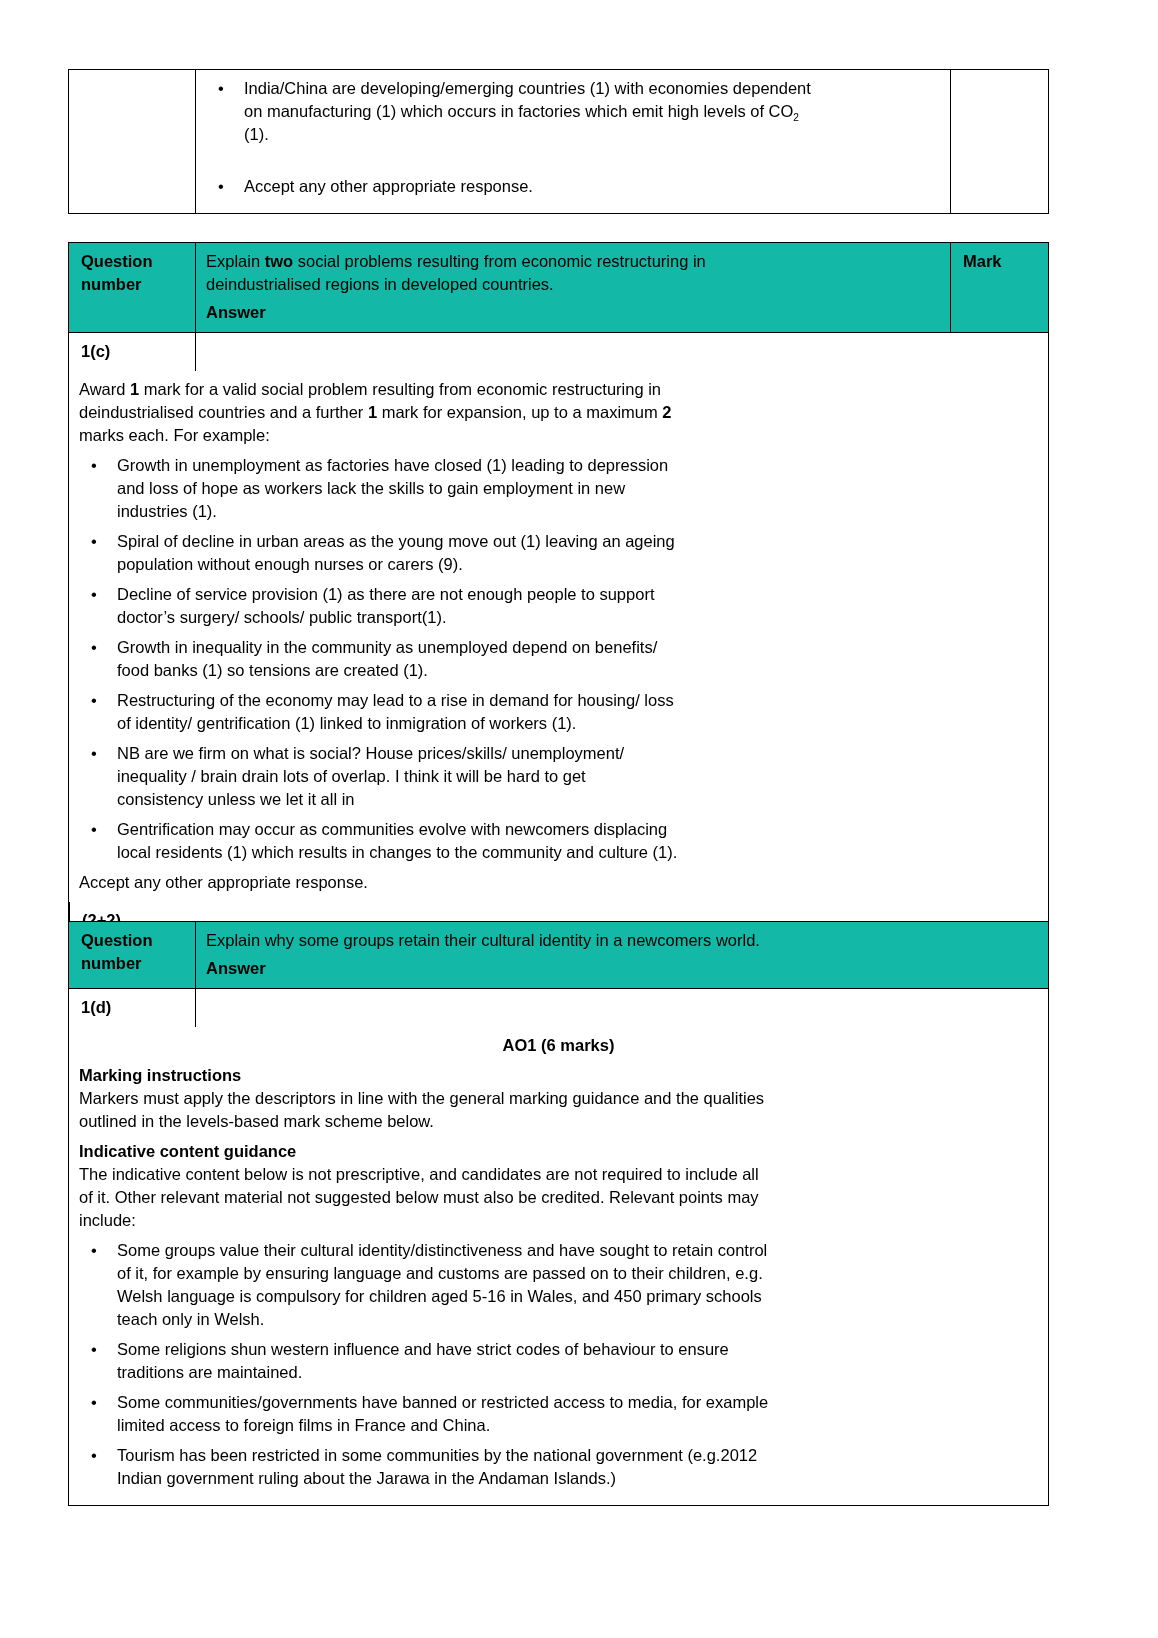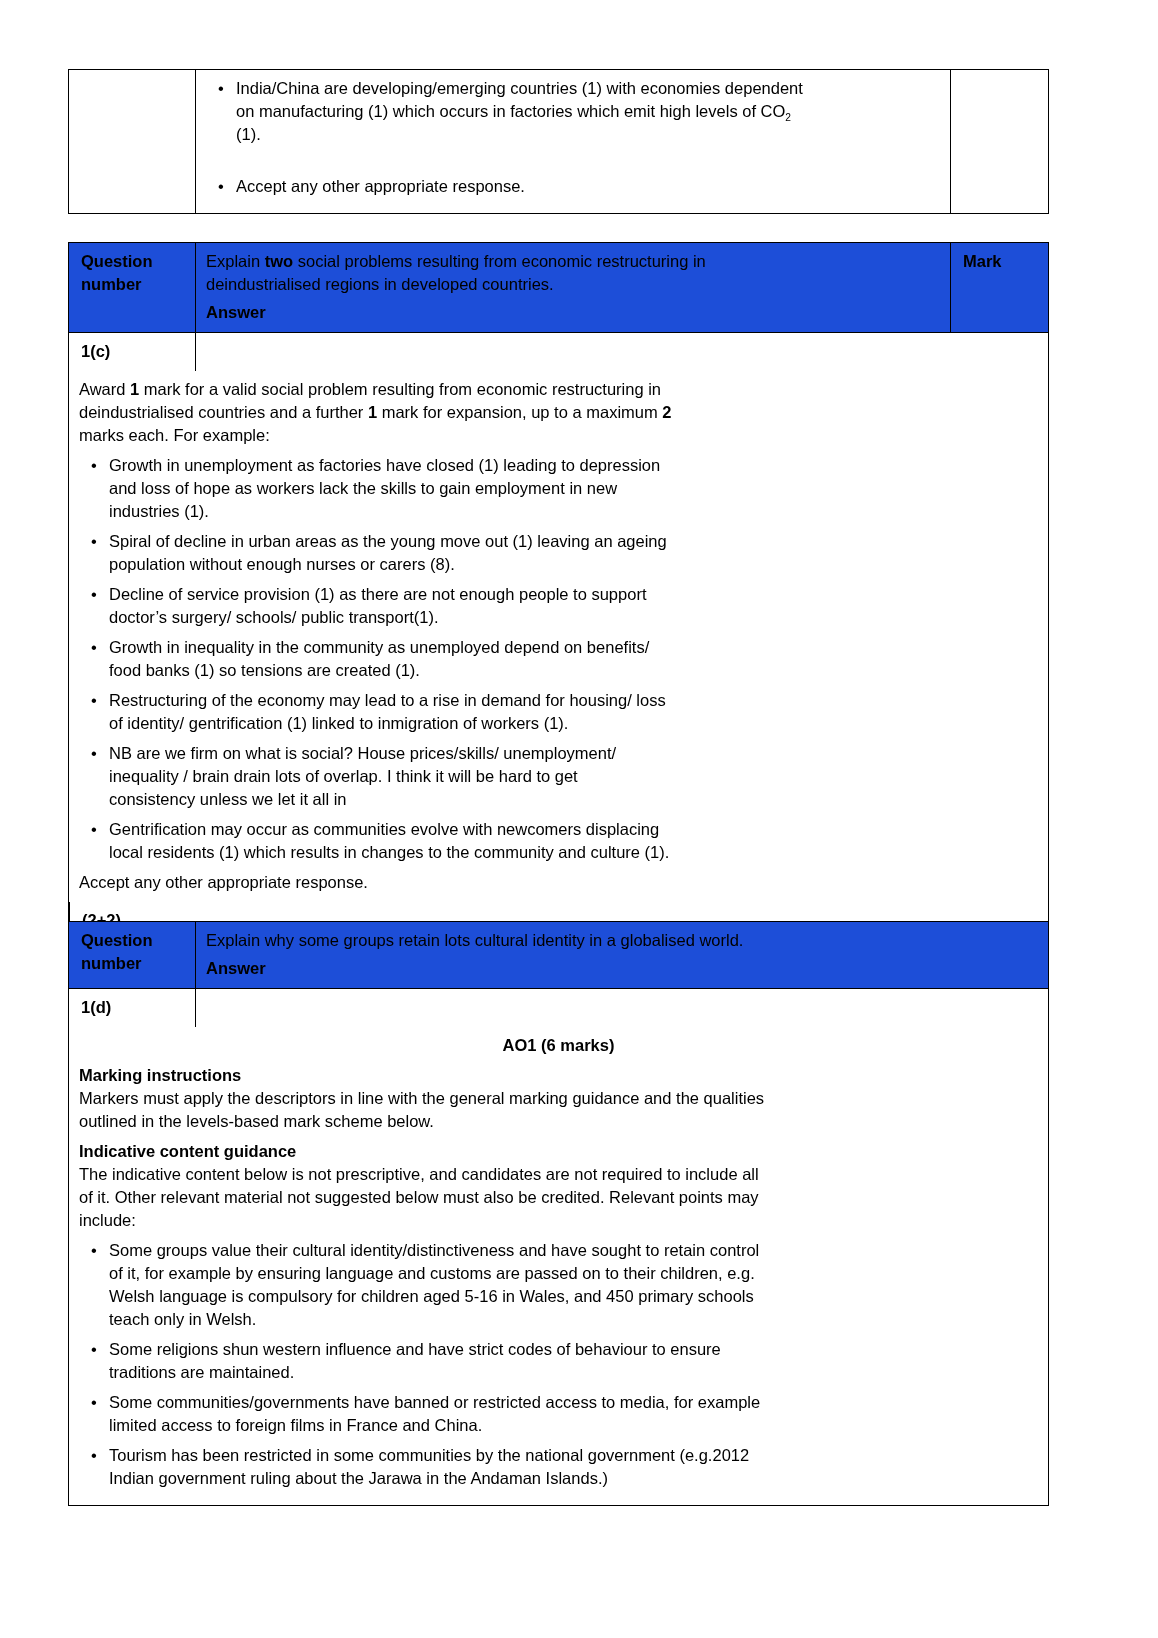--- a/index.html
+++ b/index.html
@@ -13,33 +13,33 @@
   .tbl { position:absolute; left:68px; width:981px; border:1.5px solid #000; background:#fff; }
   .tbl1 { top:69px; }
   .tbl2 { top:242px; }
   .tbl3 { top:921px; }
   .row { display:flex; align-items:stretch; }
   .row + .row { border-top:1.5px solid #000;flex-direction:column; }
   .c { padding:7px 10px 8px 10px; }
   .c1 { width:127px; flex:0 0 auto; border-right:1.5px solid #000; padding-left:12px; }
   .c2 { flex:1 1 auto; min-width:0; }
   .c3 { width:98px; flex:0 0 auto; border-left:1.5px solid #000; padding-left:12px; }
-  .head { background:#1d4ed8; }
+  .head { background:#14b8a6; }
   .head2 { min-height:87px; }
   .head3 { min-height:63px; }
   .row1 { min-height:130px; }
   .body2 { min-height:546px; }
   .body3 { min-height:470px; }
   .b, .bold { font-weight:700; }
   .txt { white-space:pre-line; }
   .center { text-align:center; }
   .blk { margin-bottom:7px; }
   .bullet { display:flex; margin-bottom:7px; }
   .bullet .dot { flex:0 0 auto; width:12px; margin-left:12px; }
-  .bullet .btext { flex:1 1 auto; margin-left:6px; white-space:pre-line; }
+  .bullet .btext { flex:1 1 auto; margin-left:14px; white-space:pre-line; }
   .gap-lg { margin-top:29px; }
   .q-block { margin-bottom:5px; }
   sub { font-size:0.62em; line-height:0; }
 </style>
 </head>
 <body>
 
 <div class="tbl tbl1">
   <div class="row row1">
     <div class="c c1"></div>
@@ -77,21 +77,21 @@
 marks each. For example:</span></div>
       <div class="bullet">
         <span class="dot">•</span>
         <div class="btext">Growth in unemployment as factories have closed (1) leading to depression
 and loss of hope as workers lack the skills to gain employment in new
 industries (1).</div>
       </div>
       <div class="bullet">
         <span class="dot">•</span>
         <div class="btext">Spiral of decline in urban areas as the young move out (1) leaving an ageing
-population without enough nurses or carers (8).</div>
+population without enough nurses or carers (9).</div>
       </div>
       <div class="bullet">
         <span class="dot">•</span>
         <div class="btext">Decline of service provision (1) as there are not enough people to support
 doctor’s surgery/ schools/ public transport(1).</div>
       </div>
       <div class="bullet">
         <span class="dot">•</span>
         <div class="btext">Growth in inequality in the community as unemployed depend on benefits/
 food banks (1) so tensions are created (1).</div>
@@ -115,21 +115,21 @@
       <div>Accept any other appropriate response.</div>
     </div>
     <div class="c c3 bold">(2+2)</div>
   </div>
 </div>
 
 <div class="tbl tbl3">
   <div class="row head head3">
     <div class="c c1 bold">Question number</div>
     <div class="c c2">
-      <div class="txt q-block">Explain why some groups retain lots cultural identity in a globalised world.</div>
+      <div class="txt q-block">Explain why some groups retain their cultural identity in a newcomers world.</div>
       <div class="bold">Answer</div>
     </div>
   </div>
   <div class="row body3">
     <div class="c c1 bold">1(d)</div>
     <div class="c c2">
       <div class="center bold blk">AO1 (6 marks)</div>
       <div class="bold">Marking instructions</div>
       <div class="txt blk">Markers must apply the descriptors in line with the general marking guidance and the qualities
 outlined in the levels-based mark scheme below.</div>

